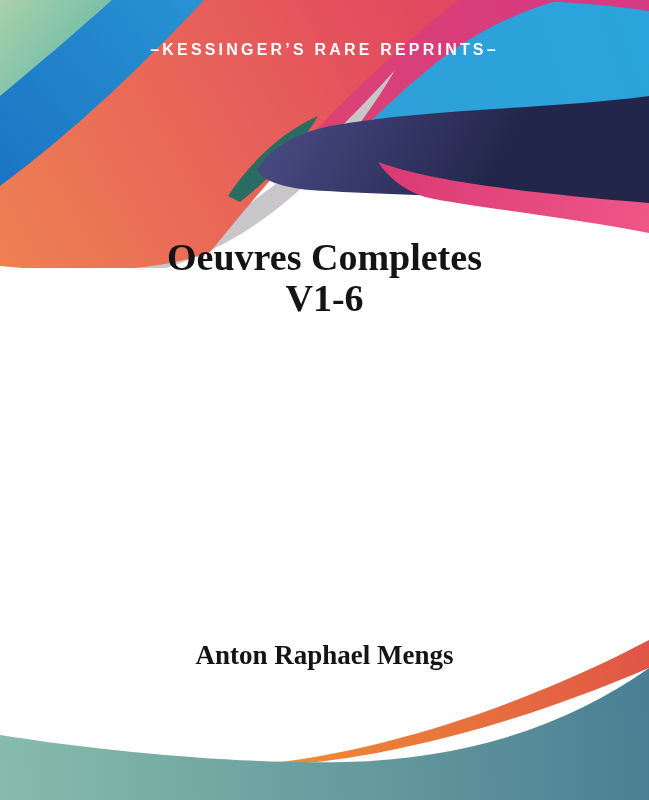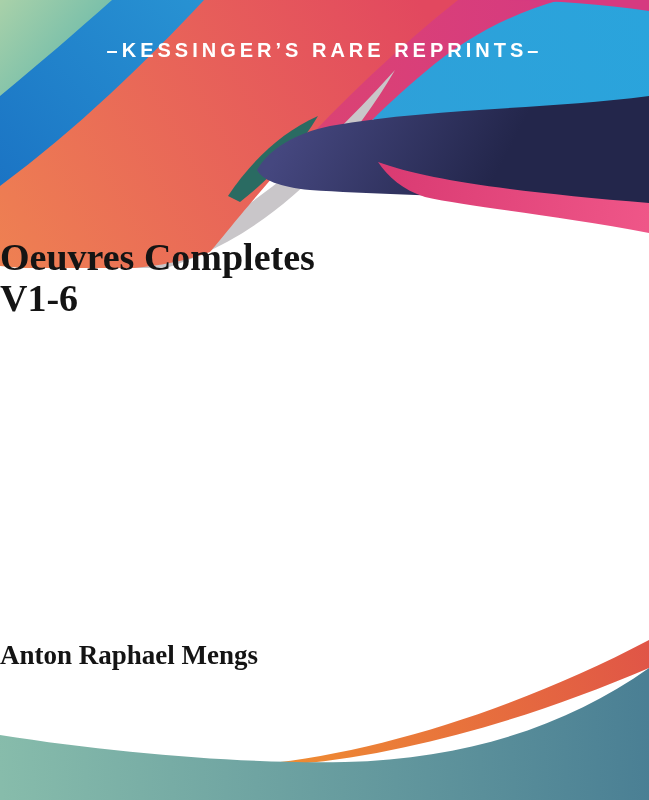--- a/index.html
+++ b/index.html
@@ -11,35 +11,37 @@
     font-family:"Liberation Serif", serif;
   }
   .header-art,.footer-art{position:absolute;left:0;display:block;}
   .header-art{top:0;}
   .footer-art{bottom:0;}
   .publisher-banner{
     position:absolute;top:36px;left:0;width:100%;
     text-align:center;
     font-family:"Liberation Sans", sans-serif;
     font-weight:bold;
-    font-size:20px;
+    font-size:16px;
     letter-spacing:0.2em;
     color:#ffffff;
     line-height:28px;
     white-space:nowrap;
   }
   .title-block{
     position:absolute;top:237px;left:0;width:100%;
+    text-align:center;
     color:#141414;
     font-weight:bold;
     font-size:38px;
     line-height:1.07;
   }
   .author-block{
     position:absolute;top:641px;left:0;width:100%;
+    text-align:center;
     color:#141414;
     font-weight:bold;
     font-size:27px;
     line-height:1.1;
   }
 </style>
 </head>
 <body>
 
 <div class="cover">

